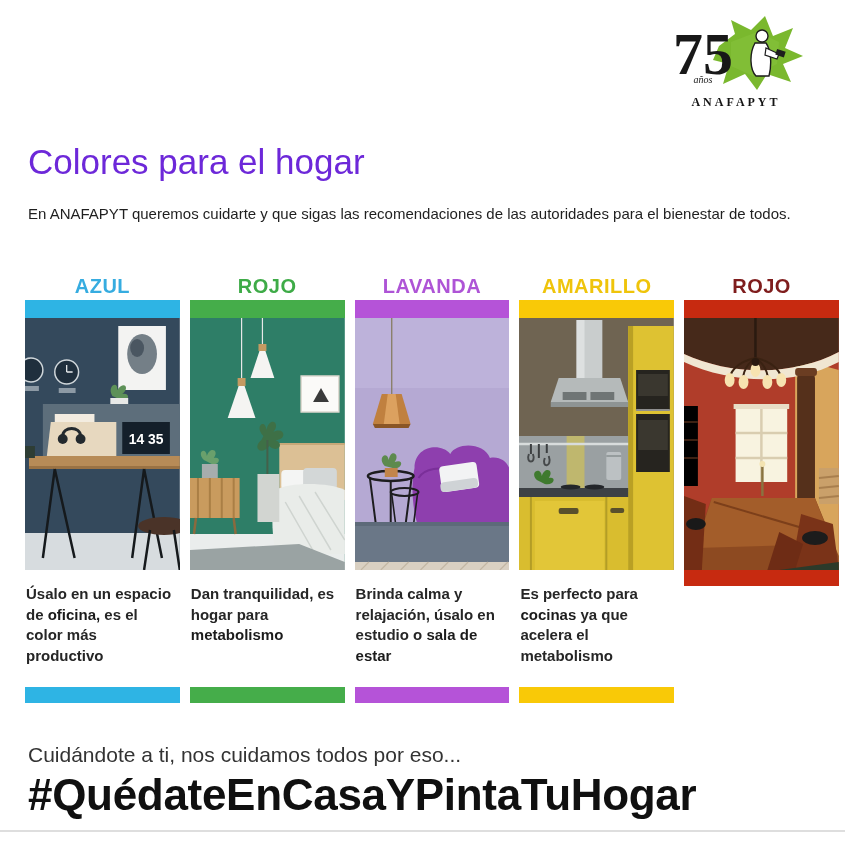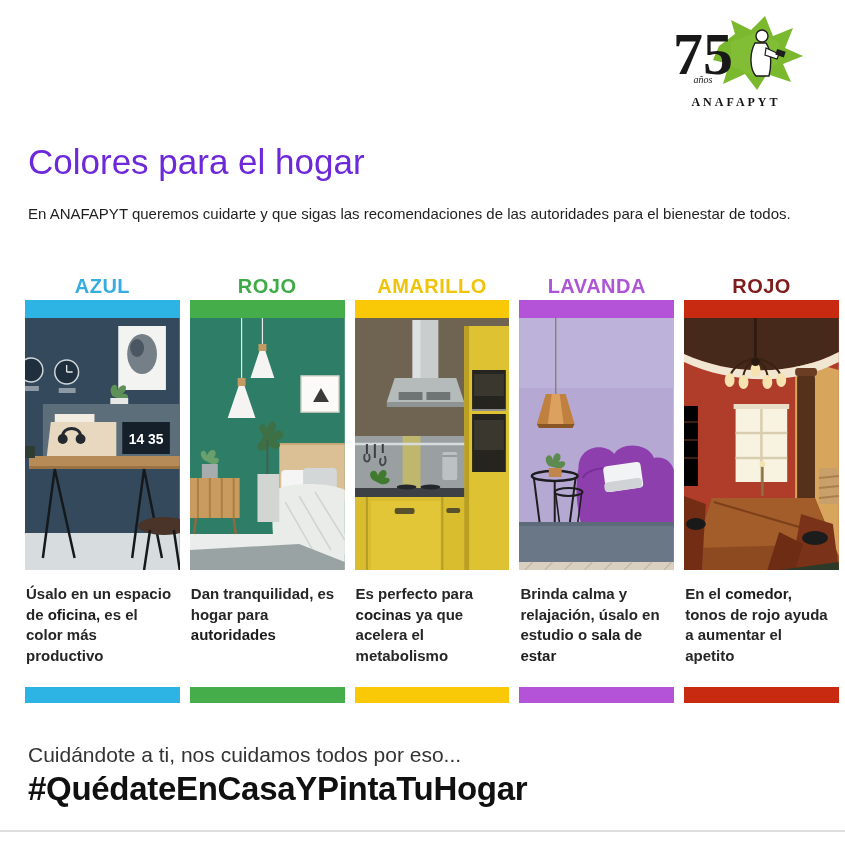--- a/index.html
+++ b/index.html
@@ -24,21 +24,21 @@
   .strip{height:18px;}
   .scene{height:252px;overflow:hidden;line-height:0;}
   .scene svg{width:100%;height:252px;display:block;}
   .desc{box-sizing:border-box;height:117px;padding:14px 4px 0 1px;
     font-size:15px;line-height:1.38;color:#262626;font-weight:bold;}
   .desc b{color:#1b1b1b;}
   .bar{height:16px;}
   
   .footer{position:absolute;left:28px;top:743px;width:790px;}
   .footer-line1{font-size:21px;color:#333333;}
-  .footer-hashtag{font-size:33px;font-weight:bold;color:#101010;margin-top:3px;letter-spacing:-.3px;}
+  .footer-hashtag{font-size:44px;font-weight:bold;color:#101010;margin-top:3px;letter-spacing:-.3px;}
   .bottom-rule{position:absolute;left:0;right:0;top:830px;height:2px;background:#dedede;}
 </style>
 </head>
 <body>
 
 <div class="logo">
   <svg width="150" height="82" viewBox="0 0 150 82">
 
     <path d="M58,34 L74,22 L70,8 L90,18 L104,4 L112,24 L132,16 L124,36 L142,44 L122,52 L130,70 L106,62 L96,78 L84,62 L62,72 L68,52 L52,48 Z" fill="#7ab82e"></path>
     <path d="M70,30 L96,20 L118,30 L116,52 L92,64 L70,54 Z" fill="#86c23b" opacity="0.65"></path>
@@ -146,23 +146,62 @@
         <path d="M14,142 C6,134 16,128 17,138 C20,128 30,132 24,140 C32,138 30,148 22,146 Z" fill="#6aa06c"></path>
         <rect x="12" y="146" width="16" height="14" fill="#a7adad"></rect>
         <rect x="0" y="160" width="50" height="40" fill="#c99b5e"></rect>
         <path d="M8,160 L8,200 M20,160 L20,200 M32,160 L32,200 M44,160 L44,200" stroke="#aa7f45" stroke-width="2"></path>
         <path d="M6,200 L4,216 M44,200 L46,216" stroke="#8a6a3e" stroke-width="2.5"></path>
 
         <path d="M0,232 L110,226 L156,244 L156,252 L0,252 Z" fill="#9aa3a3"></path>
       </svg>
     </div>
     <div class="desc">
-      <span>Dan tranquilidad, es hogar para </span><b>autoridades</b><span></span>
+      <span>Dan tranquilidad, es hogar para </span><b>metabolismo</b><span></span>
     </div>
     <div class="bar" style="background: rgb(69, 173, 74);"></div>
+  </div>
+
+  <div class="column">
+    <div class="col-title" style="color: rgb(174, 84, 214);">LAVANDA</div>
+    <div class="strip" style="background: rgb(181, 83, 216);"></div>
+    <div class="scene">
+      <svg viewBox="0 0 156 252" preserveAspectRatio="none">
+        <rect width="156" height="252" fill="#b5a9d3"></rect>
+        <rect width="156" height="70" fill="#bdb2da"></rect>
+
+        <line x1="37" y1="0" x2="37" y2="76" stroke="#8a7f6a" stroke-width="1.4"></line>
+        <path d="M27,76 L47,76 L56,106 L18,106 Z" fill="#c0803f"></path>
+        <path d="M33,76 L41,76 L45,106 L29,106 Z" fill="#e0a765" opacity="0.85"></path>
+        <path d="M18,106 L56,106 L54,110 L20,110 Z" fill="#8a5626"></path>
+
+        <path d="M60,150 C60,128 86,124 96,136 C102,124 130,124 136,140 C146,138 154,144 156,152 L156,210 L64,210 C58,192 56,168 60,150 Z" fill="#8e3fae"></path>
+        <path d="M64,160 C70,150 88,148 96,154" stroke="#7a2f99" stroke-width="2" fill="none"></path>
+        <rect x="86" y="146" width="38" height="26" rx="4" transform="rotate(-8 105 159)" fill="#f2f3f4"></rect>
+        <rect x="86" y="162" width="38" height="10" rx="4" transform="rotate(-8 105 167)" fill="#cfd3d6"></rect>
+        <path d="M72,210 L70,224 M148,210 L150,224 M110,210 L110,222" stroke="#b88a4a" stroke-width="2.5"></path>
+
+        <ellipse cx="36" cy="158" rx="23" ry="5" fill="none" stroke="#1d1d1f" stroke-width="2.5"></ellipse>
+        <path d="M15,160 L22,214 M57,160 L50,214 M36,163 L36,208" stroke="#1d1d1f" stroke-width="2"></path>
+        <ellipse cx="50" cy="174" rx="14" ry="4" fill="none" stroke="#1d1d1f" stroke-width="2"></ellipse>
+        <path d="M37,176 L42,214 M63,176 L58,214" stroke="#1d1d1f" stroke-width="1.6"></path>
+
+        <path d="M30,148 C22,140 32,132 34,142 C36,130 46,136 40,144 C50,140 48,152 38,150 Z" fill="#5d8a4e"></path>
+        <rect x="30" y="150" width="13" height="9" fill="#c2854b"></rect>
+
+        <rect y="204" width="156" height="40" fill="#6a7787"></rect>
+        <rect y="204" width="156" height="4" fill="#5d6a79"></rect>
+        <rect y="244" width="156" height="8" fill="#d9d0c2"></rect>
+        <path d="M6,252 L14,244 M26,252 L34,244 M46,252 L54,244 M66,252 L74,244 M86,252 L94,244 M106,252 L114,244 M126,252 L134,244 M146,252 L154,244" stroke="#c3b7a4" stroke-width="1.2"></path>
+      </svg>
+    </div>
+    <div class="desc">
+      <span>Brinda calma y relajación, úsalo en estudio o </span><b>sala de estar</b><span></span>
+    </div>
+    <div class="bar" style="background: rgb(181, 83, 216);"></div>
   </div>
 
   <div class="column">
     <div class="col-title" style="color: rgb(239, 196, 11);">AMARILLO</div>
     <div class="strip" style="background: rgb(249, 201, 7);"></div>
     <div class="scene">
       <svg viewBox="0 0 156 252" preserveAspectRatio="none">
         <rect width="156" height="252" fill="#6f6452"></rect>
 
         <rect x="110" y="8" width="46" height="244" fill="#dec232"></rect>
@@ -199,59 +238,20 @@
         <rect x="16" y="183" width="70" height="69" fill="#e2c638"></rect>
         <rect x="40" y="190" width="20" height="6" rx="2" fill="#59502c"></rect>
         <rect x="92" y="190" width="14" height="5" rx="2" fill="#59502c"></rect>
         <path d="M88,179 L88,252 M12,179 L12,252" stroke="#b39d26" stroke-width="2"></path>
       </svg>
     </div>
     <div class="desc">
       <span>Es perfecto para </span><b>cocinas</b><span> ya que acelera el metabolismo</span>
     </div>
     <div class="bar" style="background: rgb(249, 201, 7);"></div>
-  </div>
-
-  <div class="column">
-    <div class="col-title" style="color: rgb(174, 84, 214);">LAVANDA</div>
-    <div class="strip" style="background: rgb(181, 83, 216);"></div>
-    <div class="scene">
-      <svg viewBox="0 0 156 252" preserveAspectRatio="none">
-        <rect width="156" height="252" fill="#b5a9d3"></rect>
-        <rect width="156" height="70" fill="#bdb2da"></rect>
-
-        <line x1="37" y1="0" x2="37" y2="76" stroke="#8a7f6a" stroke-width="1.4"></line>
-        <path d="M27,76 L47,76 L56,106 L18,106 Z" fill="#c0803f"></path>
-        <path d="M33,76 L41,76 L45,106 L29,106 Z" fill="#e0a765" opacity="0.85"></path>
-        <path d="M18,106 L56,106 L54,110 L20,110 Z" fill="#8a5626"></path>
-
-        <path d="M60,150 C60,128 86,124 96,136 C102,124 130,124 136,140 C146,138 154,144 156,152 L156,210 L64,210 C58,192 56,168 60,150 Z" fill="#8e3fae"></path>
-        <path d="M64,160 C70,150 88,148 96,154" stroke="#7a2f99" stroke-width="2" fill="none"></path>
-        <rect x="86" y="146" width="38" height="26" rx="4" transform="rotate(-8 105 159)" fill="#f2f3f4"></rect>
-        <rect x="86" y="162" width="38" height="10" rx="4" transform="rotate(-8 105 167)" fill="#cfd3d6"></rect>
-        <path d="M72,210 L70,224 M148,210 L150,224 M110,210 L110,222" stroke="#b88a4a" stroke-width="2.5"></path>
-
-        <ellipse cx="36" cy="158" rx="23" ry="5" fill="none" stroke="#1d1d1f" stroke-width="2.5"></ellipse>
-        <path d="M15,160 L22,214 M57,160 L50,214 M36,163 L36,208" stroke="#1d1d1f" stroke-width="2"></path>
-        <ellipse cx="50" cy="174" rx="14" ry="4" fill="none" stroke="#1d1d1f" stroke-width="2"></ellipse>
-        <path d="M37,176 L42,214 M63,176 L58,214" stroke="#1d1d1f" stroke-width="1.6"></path>
-
-        <path d="M30,148 C22,140 32,132 34,142 C36,130 46,136 40,144 C50,140 48,152 38,150 Z" fill="#5d8a4e"></path>
-        <rect x="30" y="150" width="13" height="9" fill="#c2854b"></rect>
-
-        <rect y="204" width="156" height="40" fill="#6a7787"></rect>
-        <rect y="204" width="156" height="4" fill="#5d6a79"></rect>
-        <rect y="244" width="156" height="8" fill="#d9d0c2"></rect>
-        <path d="M6,252 L14,244 M26,252 L34,244 M46,252 L54,244 M66,252 L74,244 M86,252 L94,244 M106,252 L114,244 M126,252 L134,244 M146,252 L154,244" stroke="#c3b7a4" stroke-width="1.2"></path>
-      </svg>
-    </div>
-    <div class="desc">
-      <span>Brinda calma y relajación, úsalo en estudio o </span><b>sala de estar</b><span></span>
-    </div>
-    <div class="bar" style="background: rgb(181, 83, 216);"></div>
   </div>
 
   <div class="column">
     <div class="col-title" style="color: #7f1d1d;">ROJO</div>
     <div class="strip" style="background: rgb(199, 42, 16);"></div>
     <div class="scene">
       <svg viewBox="0 0 156 252" preserveAspectRatio="none">
         <rect width="156" height="252" fill="#b03d2a"></rect>
 
         <path d="M112,40 L156,52 L156,252 L112,252 Z" fill="#d8a55c"></path>
@@ -290,23 +290,20 @@
 
         <path d="M0,178 L22,186 L18,252 L0,252 Z" fill="#732d15"></path>
         <ellipse cx="12" cy="206" rx="10" ry="6" fill="#191919"></ellipse>
         <path d="M118,196 L150,206 L156,252 L108,252 Z" fill="#7a3318"></path>
         <ellipse cx="132" cy="220" rx="13" ry="7" fill="#1c1c1c"></ellipse>
         <path d="M96,214 L120,226 L112,252 L84,252 Z" fill="#6e2c15"></path>
 
         <path d="M96,252 L156,244 L156,252 Z" fill="#2c3a2a"></path>
       </svg>
     </div>
-    <div class="desc">
-      <span>En el </span><b>comedor,</b><span> tonos de rojo ayuda a aumentar el apetito</span>
-    </div>
     <div class="bar" style="background: rgb(199, 42, 16);"></div>
   </div>
 
 </div>
 
 <div class="footer">
   <div class="footer-line1">Cuidándote a ti, nos cuidamos todos por eso...</div>
   <div class="footer-hashtag">#QuédateEnCasaYPintaTuHogar</div>
 </div>
 

